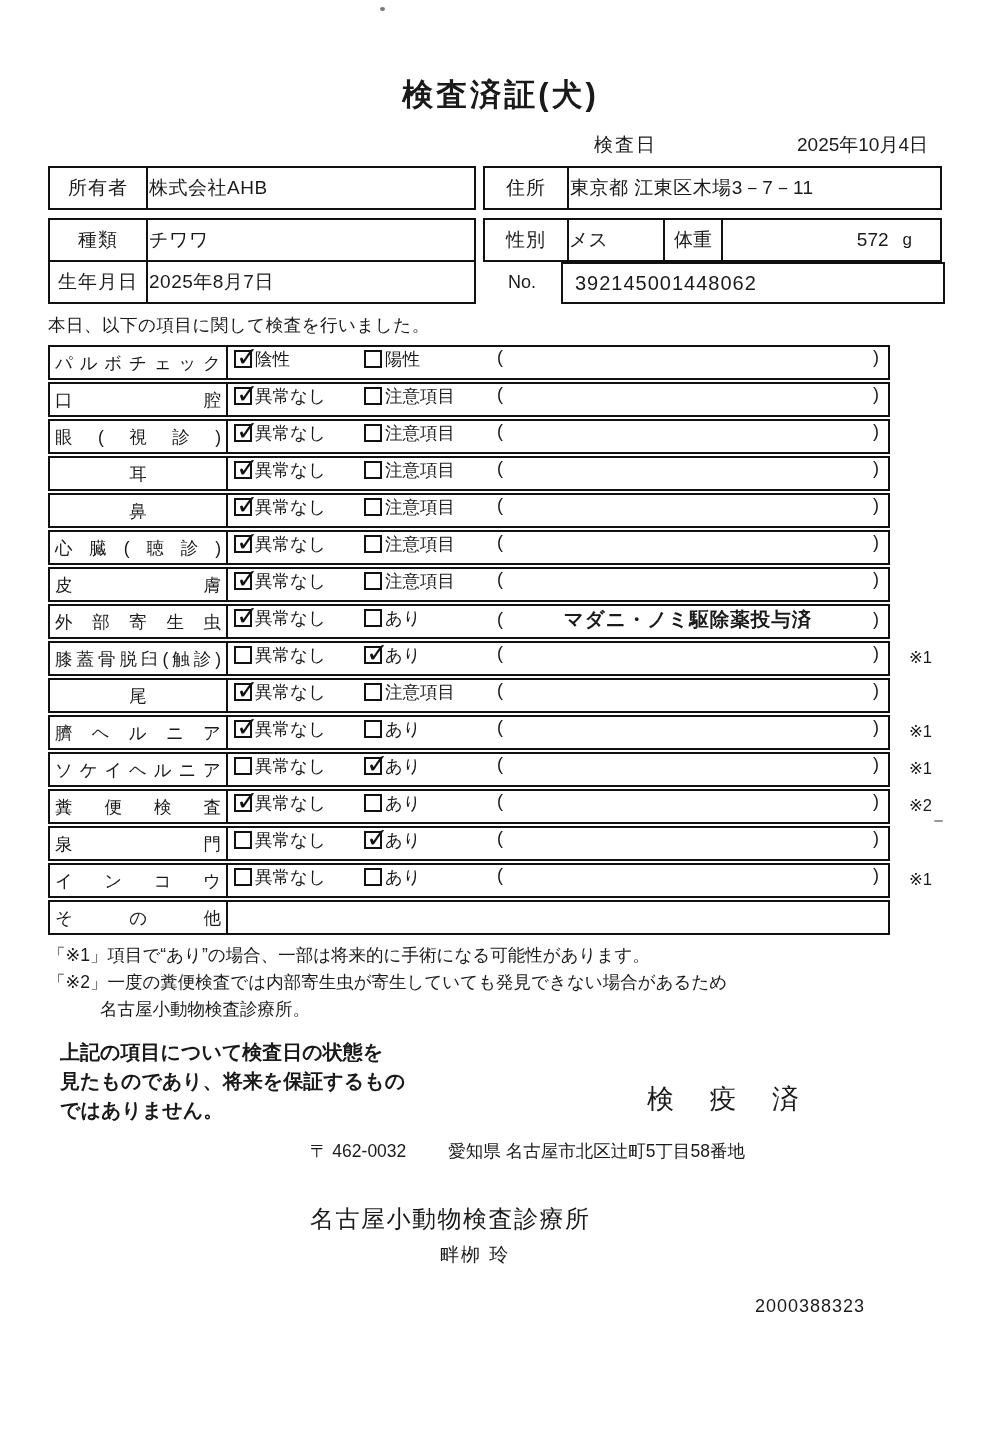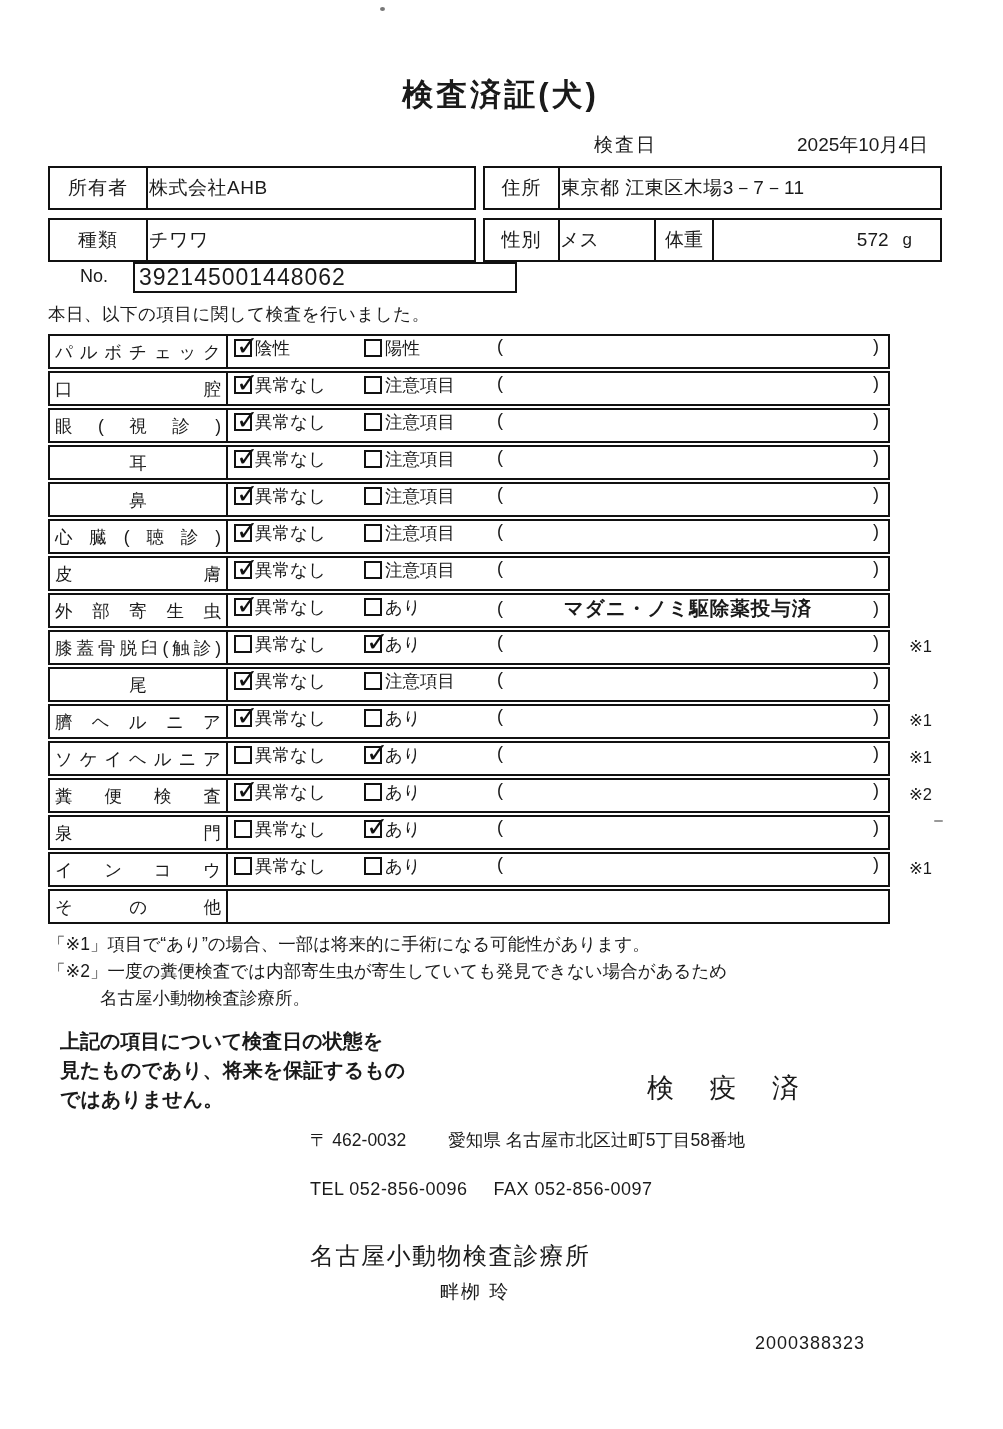--- a/index.html
+++ b/index.html
@@ -27,29 +27,29 @@
   .date-row .dlabel{margin-right:140px;letter-spacing:2px;}
   
   .hrow{display:flex;margin-top:8px;}
   .hbox{display:flex;border:2px solid #111;height:40px;box-sizing:content-box;}
   .hbox.lft{width:424px;}
   .hbox.rgt{width:455px;margin-left:7px;}
   .hcell{display:flex;align-items:center;font-size:19px;box-sizing:border-box;}
   .hcell.lab{justify-content:center;border-right:2px solid #111;letter-spacing:1px;}
   .hcell.val{padding-left:1px;flex:1;letter-spacing:0.5px;}
   .w98{width:98px;flex:none;}
-  .w84{width:75px;flex:none;}
+  .w84{width:84px;flex:none;}
   .w96{width:96px;flex:none;}
   .w58{width:58px;flex:none;letter-spacing:0 !important;}
   .weight-val{flex:1;display:flex;align-items:center;justify-content:flex-end;padding-right:28px;}
   .weight-val .unit{margin-left:14px;font-size:17px;}
   .rowC{margin-top:-2px;}
   .no-area{display:flex;width:462px;margin-left:7px;align-items:stretch;}
   .no-label{width:78px;display:flex;align-items:center;justify-content:center;font-size:18px;}
-  .no-box{flex:1;border:2px solid #111;display:flex;align-items:center;padding-left:4px;font-size:23px;letter-spacing:1px;margin-top:2px;}
+  .no-box{flex:1;border:2px solid #111;display:flex;align-items:center;padding-left:12px;font-size:20px;letter-spacing:1px;margin-top:2px;}
   .intro{margin:9px 0 8px 0;font-size:17.5px;letter-spacing:0.5px;}
   
   .checklist{width:842px;}
   .crow{
     position:relative;
     display:flex;align-items:flex-start;
     border:2px solid #111;
     height:31px;
     margin-bottom:2px;
     box-sizing:content-box;
@@ -133,20 +133,24 @@
       <div class="hcell w96" style="padding-left:0;border-right:2px solid #111;">メス</div>
       <div class="hcell lab w58">体重</div>
       <div class="hcell weight-val">
         <span>572</span>
         <span class="unit">g</span>
       </div>
     </div>
   </div>
 
   <div class="hrow rowC">
+    <div class="hbox lft">
+      <div class="hcell lab w98">生年月日</div>
+      <div class="hcell val">2025年8月7日</div>
+    </div>
     <div class="no-area">
       <span class="no-label">No.</span>
       <div class="no-box">392145001448062</div>
     </div>
   </div>
 
   <p class="intro">本日、以下の項目に関して検査を行いました。</p>
 
   <div class="checklist" id="checklist">
       <div class="crow">
@@ -472,22 +476,18 @@
       <div>ではありません。</div>
     </div>
     <div class="stamp">検 疫 済</div>
   </div>
 
   <div class="clinic">
     <div class="postal-row">
       <span>〒 462-0032</span>
       <span class="paddr">愛知県 名古屋市北区辻町5丁目58番地</span>
     </div>
-    <div class="tel-row">
-      <span>TEL 052-856-0096</span>
-      <span class="fax">FAX 052-856-0097</span>
-    </div>
     <div class="clinic-name">名古屋小動物検査診療所</div>
     <div class="person">畔栁 玲</div>
   </div>
 
   <div class="serial">2000388323</div>
 </div>
 
 </body></html>

